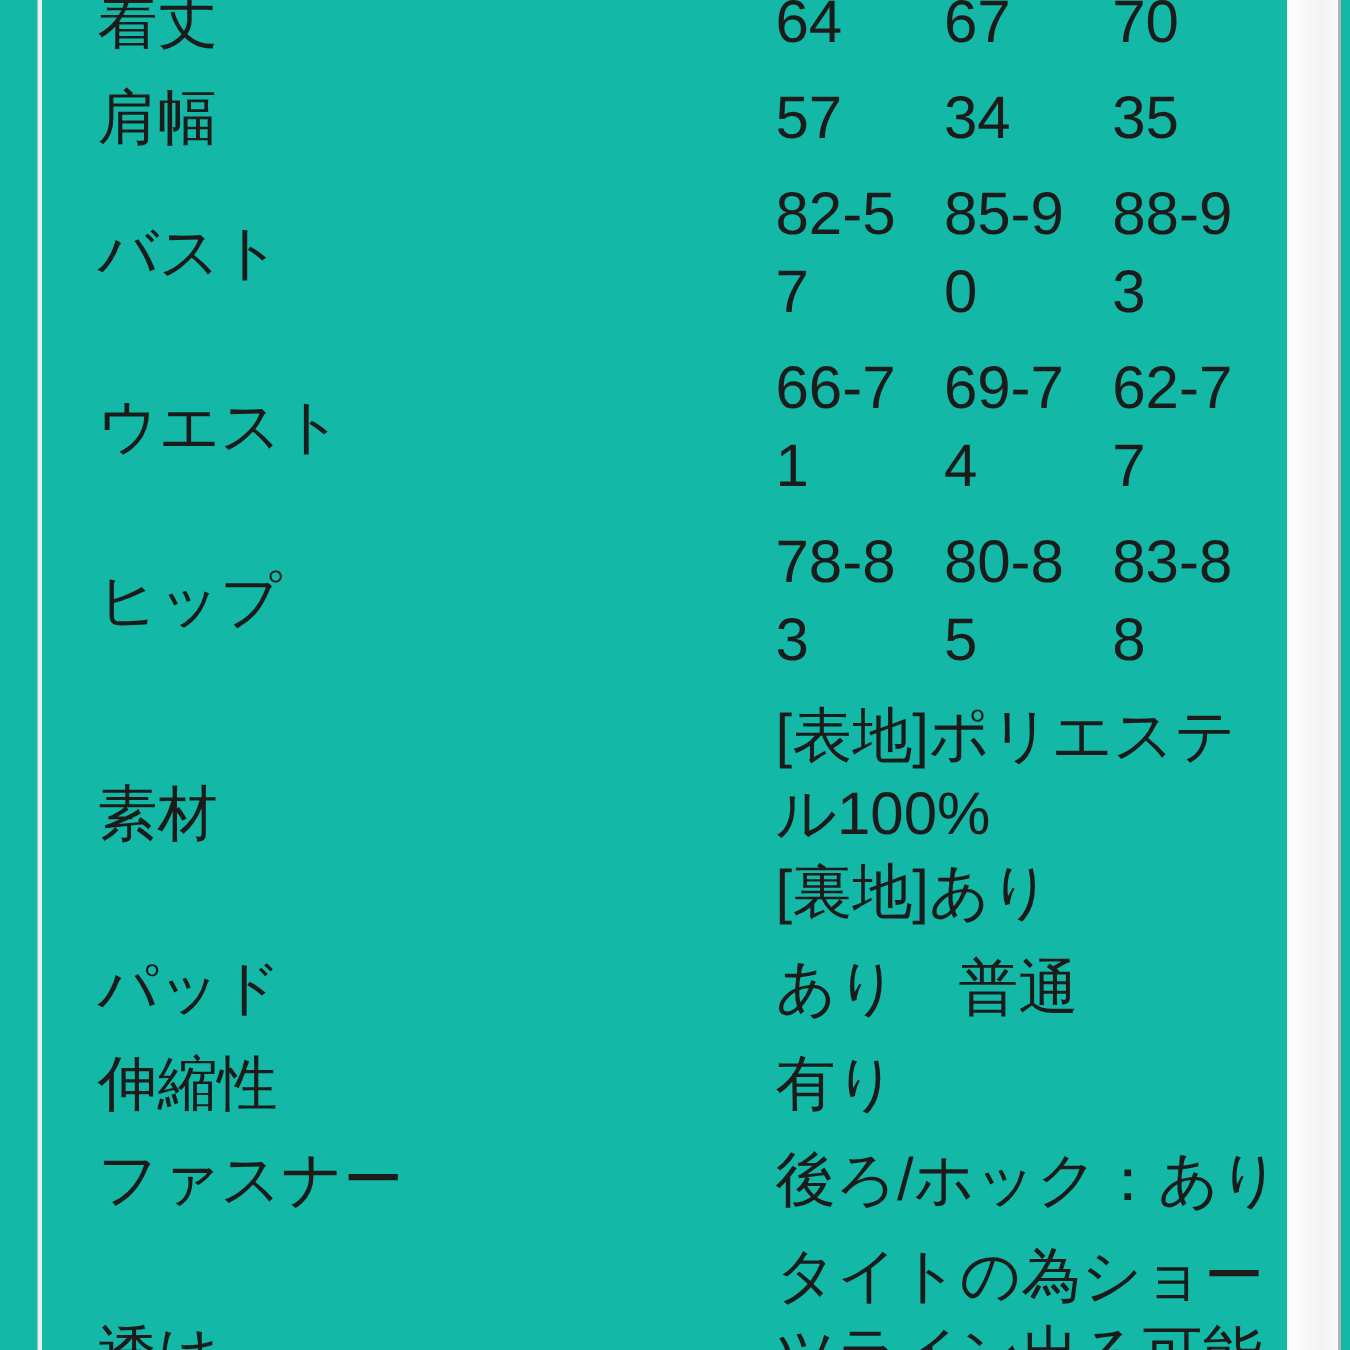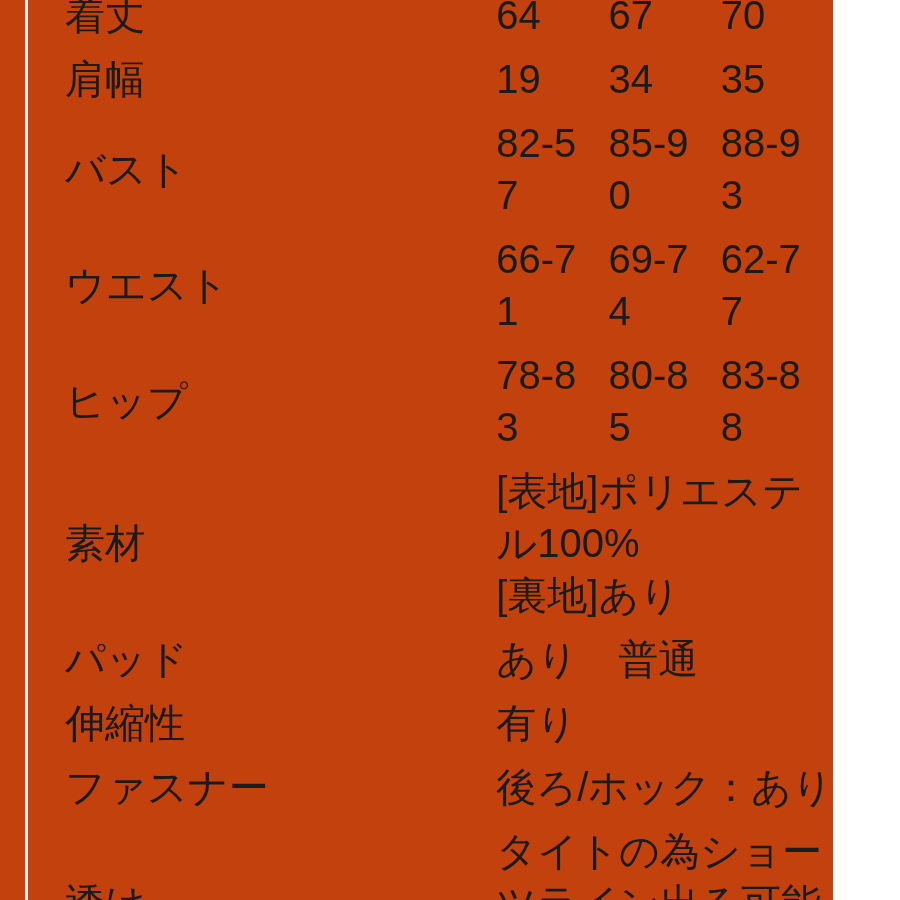--- a/index.html
+++ b/index.html
@@ -2,24 +2,24 @@
 <html><head>
 <meta charset="utf-8">
 <style>
   html, body {
     margin: 0;
     padding: 0;
     background: #ffffff;
   }
   .stage {
     position: relative;
-    width: 833px;
+    width: 900px;
     height: 900px;
     overflow: hidden;
-    background: #c2410c;
+    background: #14b8a6;
     font-family: "Liberation Sans", "DejaVu Sans", sans-serif;
   }
   .rule-left {
     position: absolute;
     left: 25px;
     top: 0;
     width: 3px;
     height: 100%;
     background: #ededed;
   }
@@ -83,21 +83,21 @@
   <table class="size-table">
     <tbody>
       <tr>
         <th>着丈</th>
         <td>64</td>
         <td>67</td>
         <td>70</td>
       </tr>
       <tr>
         <th>肩幅</th>
-        <td>19</td>
+        <td>57</td>
         <td>34</td>
         <td>35</td>
       </tr>
       <tr>
         <th>バスト</th>
         <td>82-5
 7</td>
         <td>85-9
 0</td>
         <td>88-9

